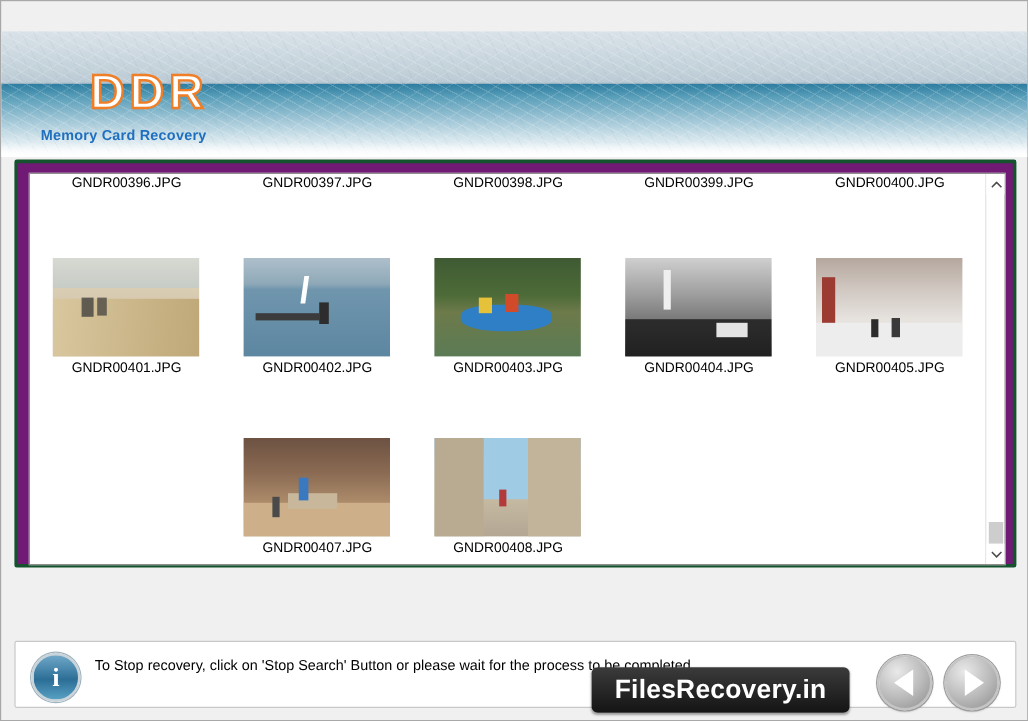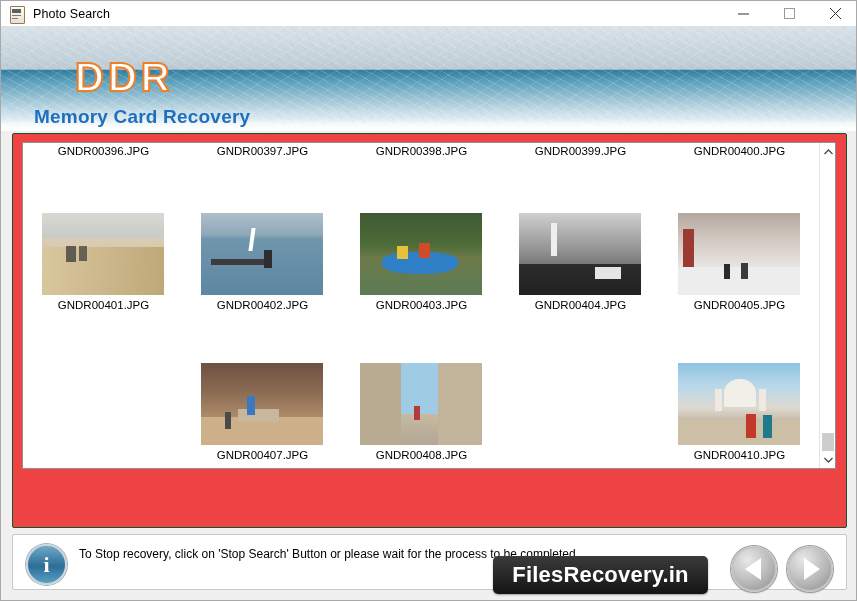--- a/index.html
+++ b/index.html
@@ -36,26 +36,26 @@
   .texture{position:absolute;left:0;top:0;width:100%;height:105px;opacity:.30;
     background-image:
       repeating-linear-gradient(28deg, rgba(255,255,255,.55) 0px, rgba(255,255,255,.55) 1px, transparent 1px, transparent 7px),
       repeating-linear-gradient(-34deg, rgba(255,255,255,.38) 0px, rgba(255,255,255,.38) 1px, transparent 1px, transparent 11px),
       repeating-linear-gradient(62deg, rgba(120,150,170,.22) 0px, rgba(120,150,170,.22) 1px, transparent 1px, transparent 9px);}
   .banner-fade{position:absolute;left:0;bottom:0;width:100%;height:12px;
        background:linear-gradient(180deg,rgba(255,255,255,0),#ffffff);}
   .ddr{position:absolute;left:74px;top:29px;font-size:40px;font-weight:bold;letter-spacing:4px;
        color:#ffffff;-webkit-text-stroke:2px #f07e26;
        text-shadow:0 0 1px #f07e26;font-family:"Liberation Sans", sans-serif;}
-  .subtitle{position:absolute;left:33px;top:80px;font-size:19px;font-weight:bold;color:#1f6fbf;
+  .subtitle{position:absolute;left:33px;top:80px;font-size:12px;font-weight:bold;color:#1f6fbf;
        letter-spacing:.2px;}
 
   
-  .groupbox{position:absolute;left:11px;top:132px;width:835px;height:395px;
-       background:#ef4444;border:1px solid #14532d;border-radius:2px;box-sizing:border-box;}
+  .groupbox{position:absolute;left:11px;top:132px;width:835px;height:340px;
+       background:#701a75;border:3px solid #14532d;border-radius:2px;box-sizing:border-box;}
   .thumb-panel{position:absolute;left:9px;top:8px;width:814px;height:327px;background:#ffffff;
        border:1px solid #8f8f8f;box-sizing:border-box;overflow:hidden;}
 
   
   .grid{position:absolute;left:0;top:0;width:797px;height:100%;}
   .row{position:absolute;left:0;width:797px;height:149px;}
   .cell{position:absolute;top:0;width:149px;height:149px;}
   .cap{position:absolute;left:0;top:2px;width:149px;text-align:center;font-size:11.5px;color:#000;}
 
   
@@ -92,47 +92,20 @@
   .tri-left{border-top:11px solid transparent;border-bottom:11px solid transparent;
       border-right:16px solid #ffffff;margin-right:3px;}
   .tri-right{border-top:11px solid transparent;border-bottom:11px solid transparent;
       border-left:16px solid #ffffff;margin-left:3px;}
 </style>
 </head>
 <body>
 
 <div class="app">
 
-  <div class="titlebar">
-    <div class="tb-icon">
-      <div class="card"></div>
-        <div class="bar1"></div>
-        <div class="bar2"></div>
-        <div class="bar3"></div>
-    </div>
-    <div class="tb-title">Photo Search</div>
-    <div class="tb-controls">
-      <div class="tb-btn">
-        <svg width="11" height="11">
-            <line x1="0" y1="6" x2="11" y2="6" stroke="#333" stroke-width="1"></line>
-          </svg>
-      </div>
-      <div class="tb-btn">
-        <svg width="11" height="11">
-            <rect x="0.5" y="0.5" width="10" height="10" fill="none" stroke="#9a9a9a" stroke-width="1"></rect>
-          </svg>
-      </div>
-      <div class="tb-btn close">
-        <svg width="11" height="11">
-            <line x1="0" y1="0" x2="11" y2="11" stroke="#333" stroke-width="1"></line>
-            <line x1="11" y1="0" x2="0" y2="11" stroke="#333" stroke-width="1"></line>
-          </svg>
-      </div>
-    </div>
-  </div>
 
   <div class="banner">
     <div class="band-top"></div>
     <div class="band-bot"></div>
     <div class="band-div"></div>
     <div class="texture"></div>
     <div class="banner-fade"></div>
     <div class="ddr">DDR</div>
     <div class="subtitle">Memory Card Recovery</div>
   </div>
@@ -211,31 +184,20 @@
               <div class="cap" style="top: 132px;">GNDR00407.JPG</div>
             </div>
             <div class="cell" style="left: 324px; height: 150px;">
               <div style="position: absolute; left: 13px; top: 46px; width: 122px; height: 82px; overflow: hidden; background: linear-gradient(rgb(143, 188, 216) 0%, rgb(188, 195, 184) 28%, rgb(201, 189, 164) 55%, rgb(179, 167, 149) 100%);">
                 <div style="position:absolute;left:34%;top:0;width:30%;height:62%;background:#9fcbe4;"></div>
                 <div style="position:absolute;left:0;top:0;width:34%;height:100%;background:#b9ab92;"></div>
                 <div style="position:absolute;left:64%;top:0;width:36%;height:100%;background:#c2b49b;"></div>
                 <div style="position:absolute;left:44%;top:52%;width:5%;height:18%;background:#b33a3a;"></div>
               </div>
               <div class="cap" style="top: 132px;">GNDR00408.JPG</div>
-            </div>
-            <div class="cell" style="left: 642px; height: 150px;">
-              <div style="position: absolute; left: 13px; top: 46px; width: 122px; height: 82px; overflow: hidden; background: linear-gradient(rgb(143, 195, 226) 0%, rgb(188, 217, 234) 30%, rgb(222, 216, 207) 55%, rgb(185, 172, 150) 78%, rgb(143, 143, 114) 100%);">
-                <div style="position:absolute;left:38%;top:20%;width:26%;height:34%;background:#f2efe8;border-radius:50% 50% 6% 6%;"></div>
-                <div style="position:absolute;left:30%;top:32%;width:6%;height:26%;background:#efe9df;"></div>
-                <div style="position:absolute;left:66%;top:32%;width:6%;height:26%;background:#efe9df;"></div>
-                <div style="position:absolute;left:0;top:70%;width:100%;height:30%;background:#cdbfa6;"></div>
-                <div style="position:absolute;left:56%;top:62%;width:8%;height:30%;background:#c0392b;"></div>
-                <div style="position:absolute;left:70%;top:64%;width:7%;height:28%;background:#1f7a8c;"></div>
-              </div>
-              <div class="cap" style="top: 132px;">GNDR00410.JPG</div>
             </div>
           </div>
         </div>
 
       <div class="vscroll">
         <div class="sb-arrow sb-up">
           <svg width="9" height="6">
               <polyline points="0.5,5 4.5,1 8.5,5" fill="none" stroke="#4a4a4a" stroke-width="1.3"></polyline>
             </svg>
         </div>

